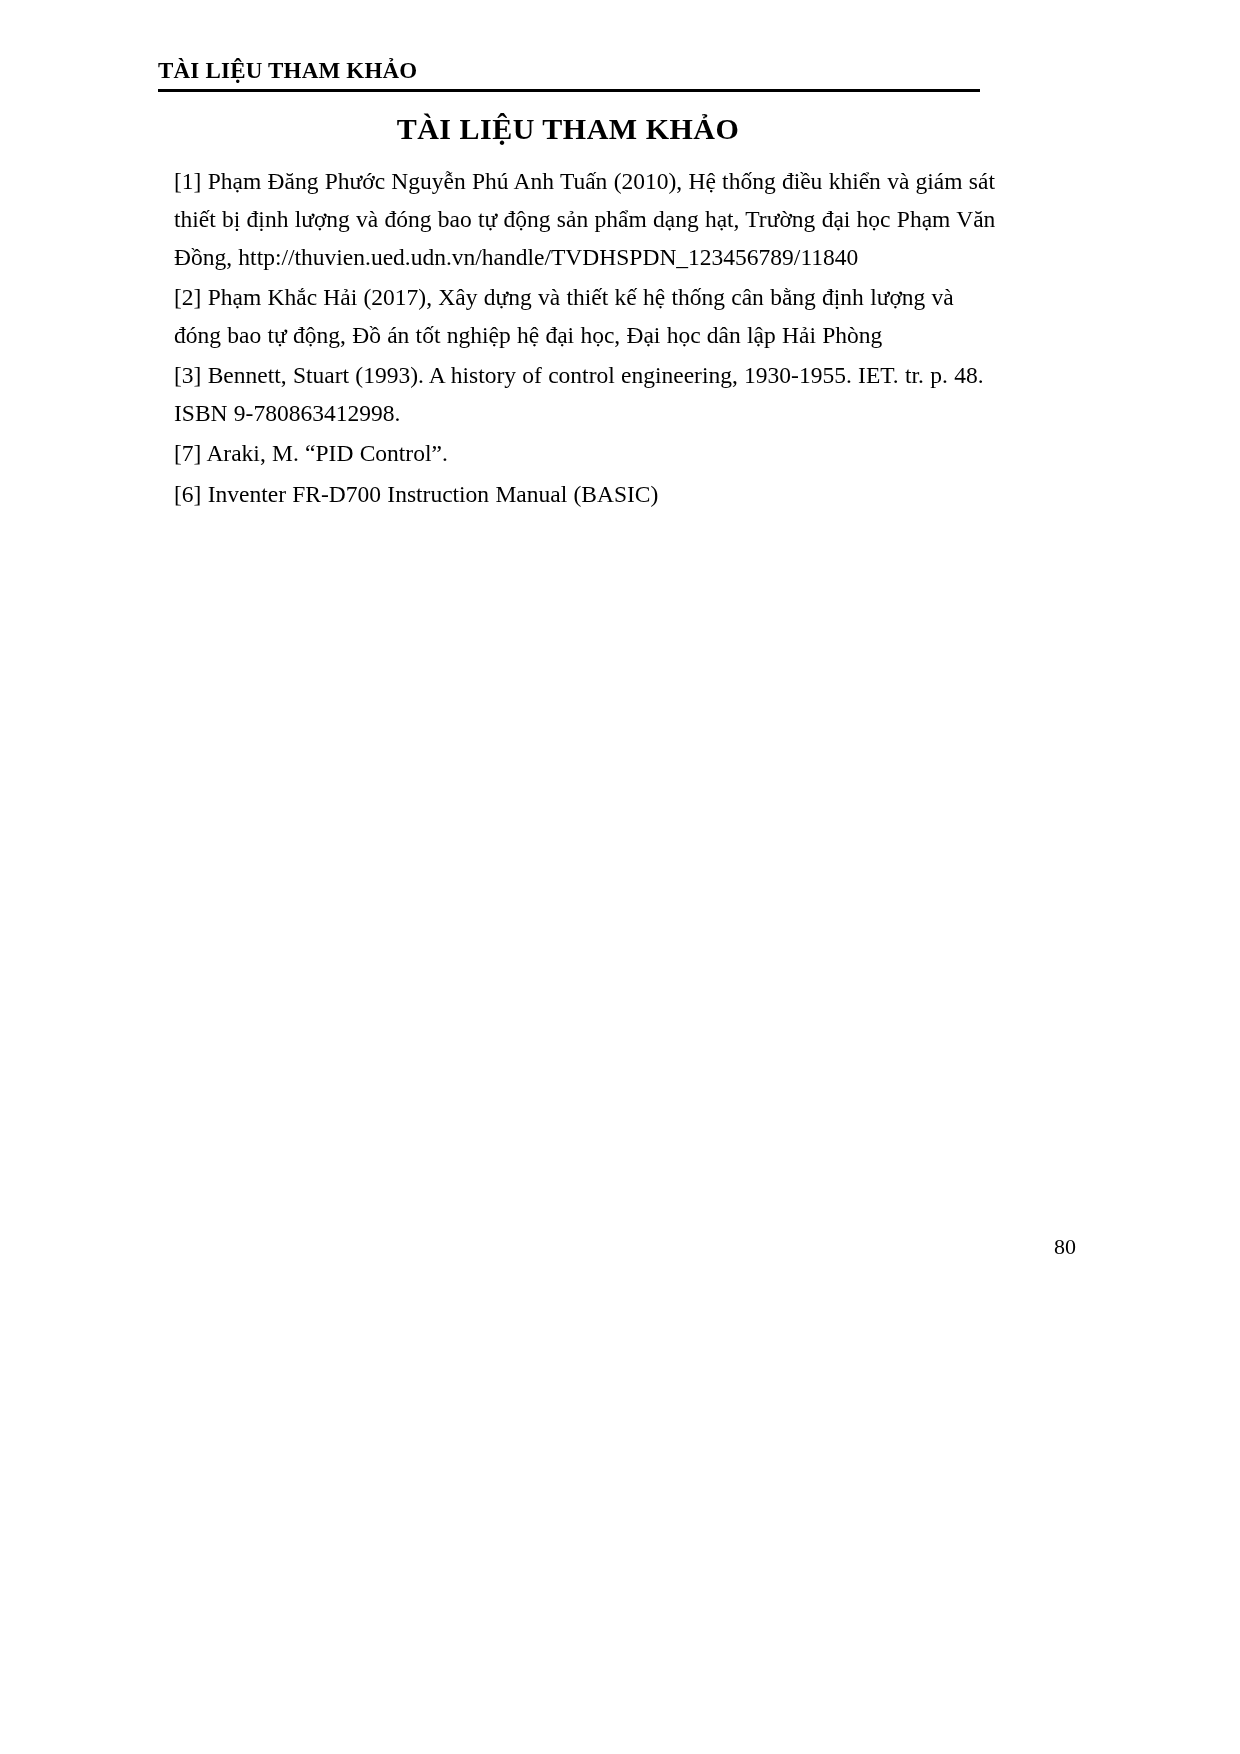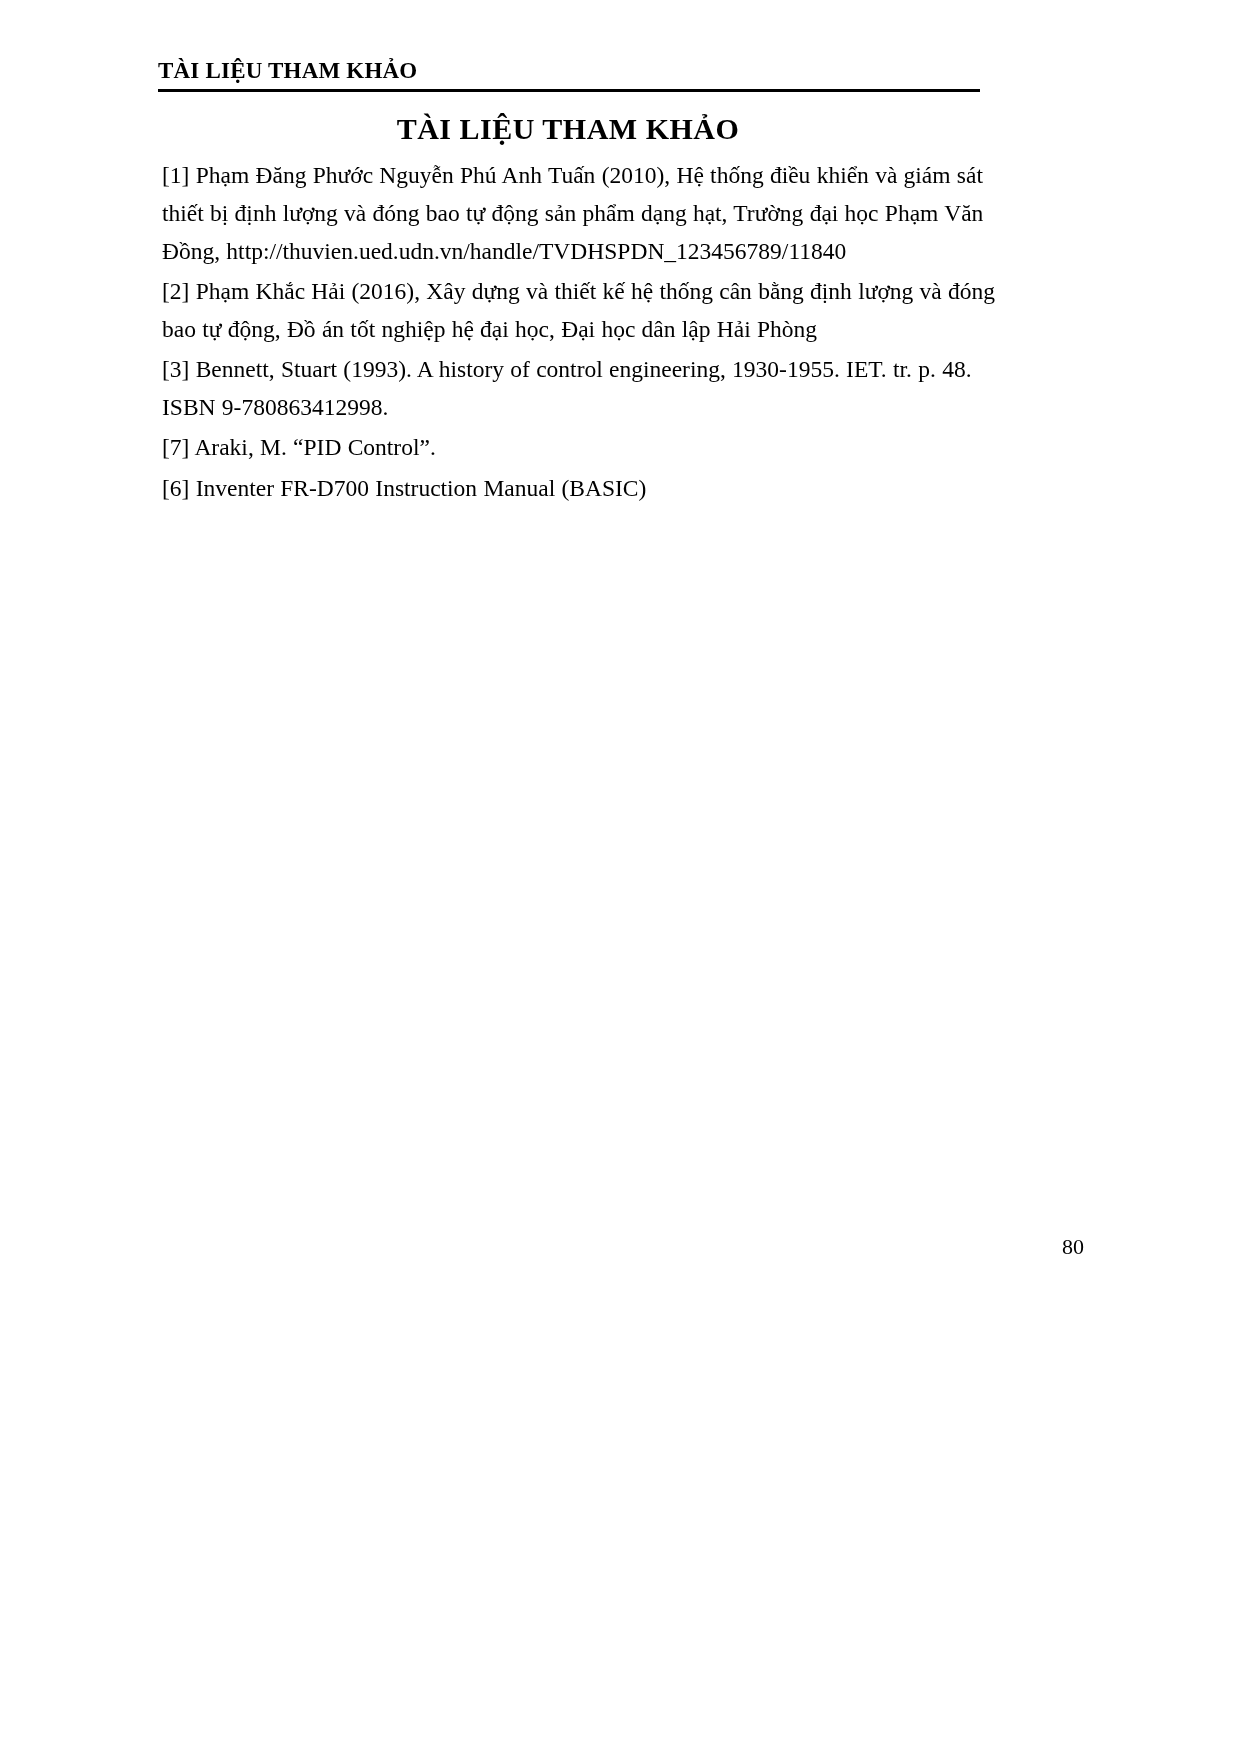--- a/index.html
+++ b/index.html
@@ -47,36 +47,36 @@
   .doc-title {
     text-align: center;
     font-family: "Liberation Serif", serif;
     font-weight: bold;
     font-size: 30px;
     letter-spacing: 0.5px;
     margin: 0 0 10px 0;
     padding-right: 40px;
   }
   .ref-list {
-    margin: 4px;
+    margin: 16px;
     padding: 0;
     list-style: none;
   }
   .ref-item {
     font-family: "Liberation Serif", serif;
     font-size: 23.5px;
     line-height: 1.62;
     text-align: left;
     margin: 0 0 2px 0;
     word-spacing: 0.4px;
   }
   .page-number {
     position: absolute;
     bottom: 58px;
-    right: 156px;
+    right: 164px;
     font-family: "Liberation Serif", serif;
     font-size: 22px;
     color: #000000;
   }
 </style>
 </head>
 <body>
 
 <div class="page">
 
@@ -84,21 +84,21 @@
     <div class="header-title">TÀI LIỆU THAM KHẢO</div>
     <div class="header-rule"></div>
   </div>
 
   <div class="content">
 
     <h1 class="doc-title">TÀI LIỆU THAM KHẢO</h1>
 
     <div class="ref-list">
       <p class="ref-item">[1] Phạm Đăng Phước Nguyễn Phú Anh Tuấn (2010), Hệ thống điều khiển và giám sát thiết bị định lượng và đóng bao tự động sản phẩm dạng hạt, Trường đại học Phạm Văn Đồng, http://thuvien.ued.udn.vn/handle/TVDHSPDN_123456789/11840</p>
-      <p class="ref-item">[2] Phạm Khắc Hải (2016), Xây dựng và thiết kế hệ thống cân bằng định lượng và đóng bao tự động, Đồ án tốt nghiệp hệ đại học, Đại học dân lập Hải Phòng</p>
+      <p class="ref-item">[2] Phạm Khắc Hải (2017), Xây dựng và thiết kế hệ thống cân bằng định lượng và đóng bao tự động, Đồ án tốt nghiệp hệ đại học, Đại học dân lập Hải Phòng</p>
       <p class="ref-item">[3] Bennett, Stuart (1993). A history of control engineering, 1930-1955. IET. tr. p. 48. ISBN 9-780863412998.</p>
       <p class="ref-item">[7] Araki, M. “PID Control”.</p>
       <p class="ref-item">[6] Inventer FR-D700 Instruction Manual (BASIC)</p>
     </div>
 
   </div>
 
   <div class="page-number">80</div>
 
 </div>

